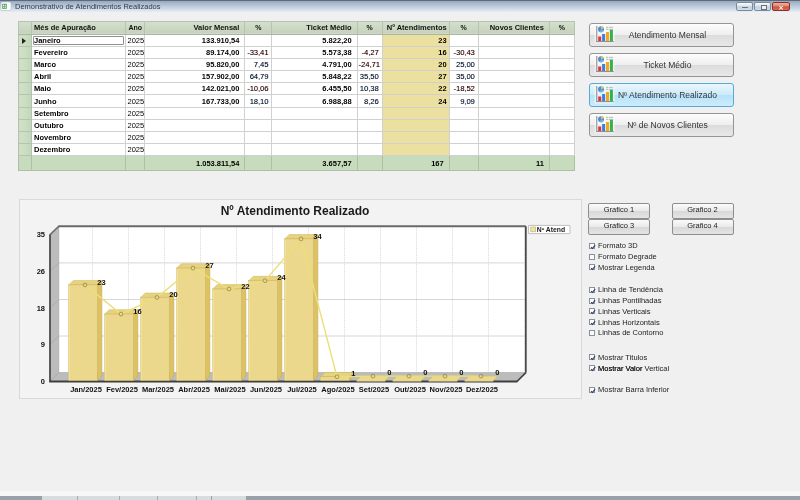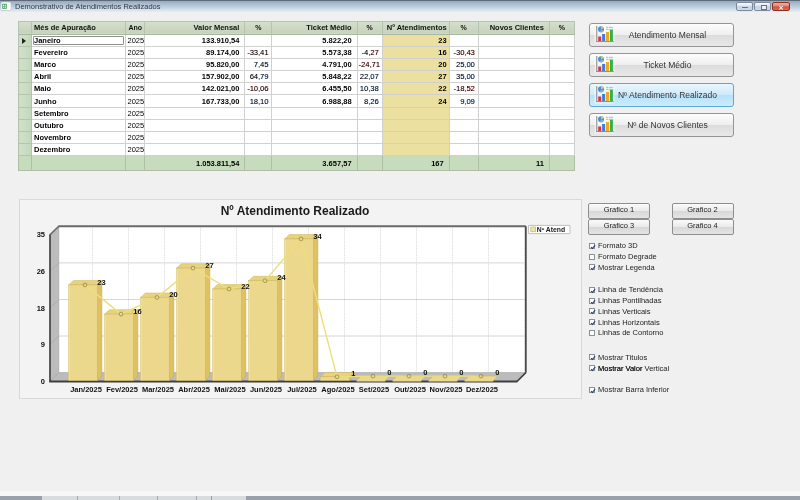--- a/index.html
+++ b/index.html
@@ -151,21 +151,21 @@
         <td class="num"></td>
         <td class="pct"></td>
       </tr>
 <tr>
         <td class="ind"></td>
         <td class="mon">Abril</td>
         <td class="ano ctr">2025</td>
         <td class="num">157.902,00</td>
         <td class="pct pos">64,79</td>
         <td class="num">5.848,22</td>
-        <td class="pct pos">22,07</td>
+        <td class="pct pos">35,50</td>
         <td class="num yel">27</td>
         <td class="pct pos">35,00</td>
         <td class="num"></td>
         <td class="pct"></td>
       </tr>
 <tr>
         <td class="ind"></td>
         <td class="mon">Maio</td>
         <td class="ano ctr">2025</td>
         <td class="num">142.021,00</td>

